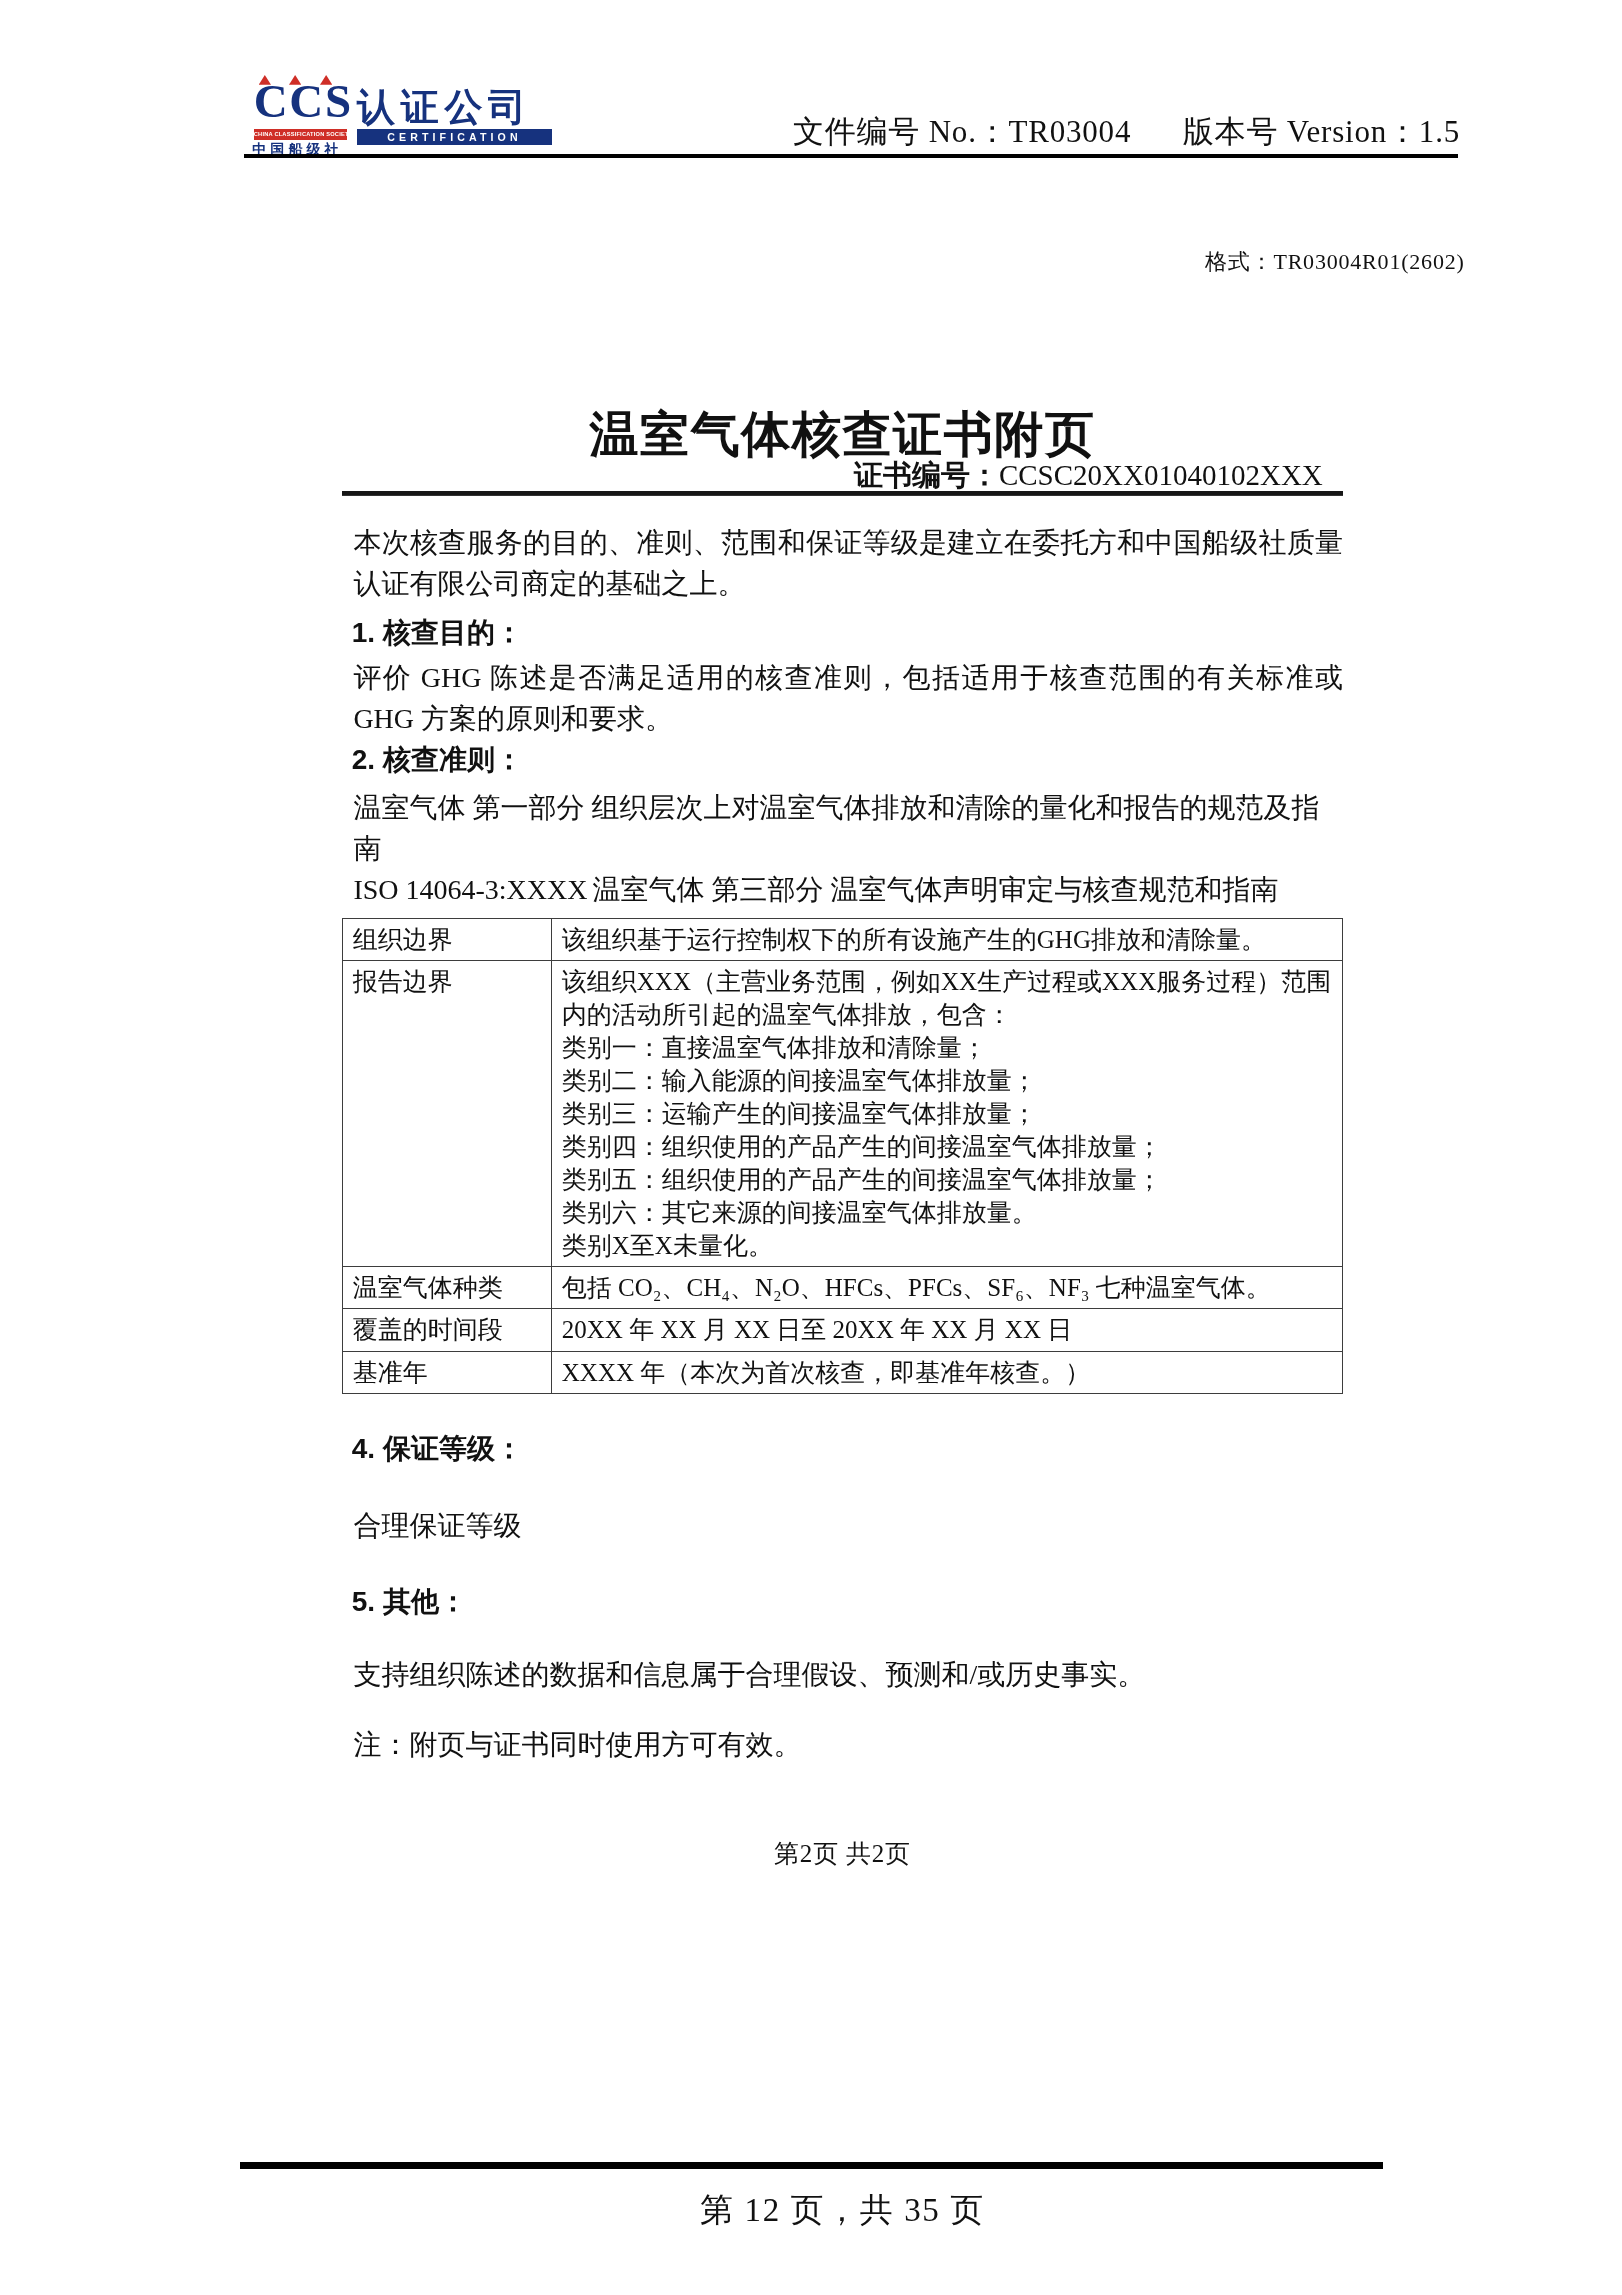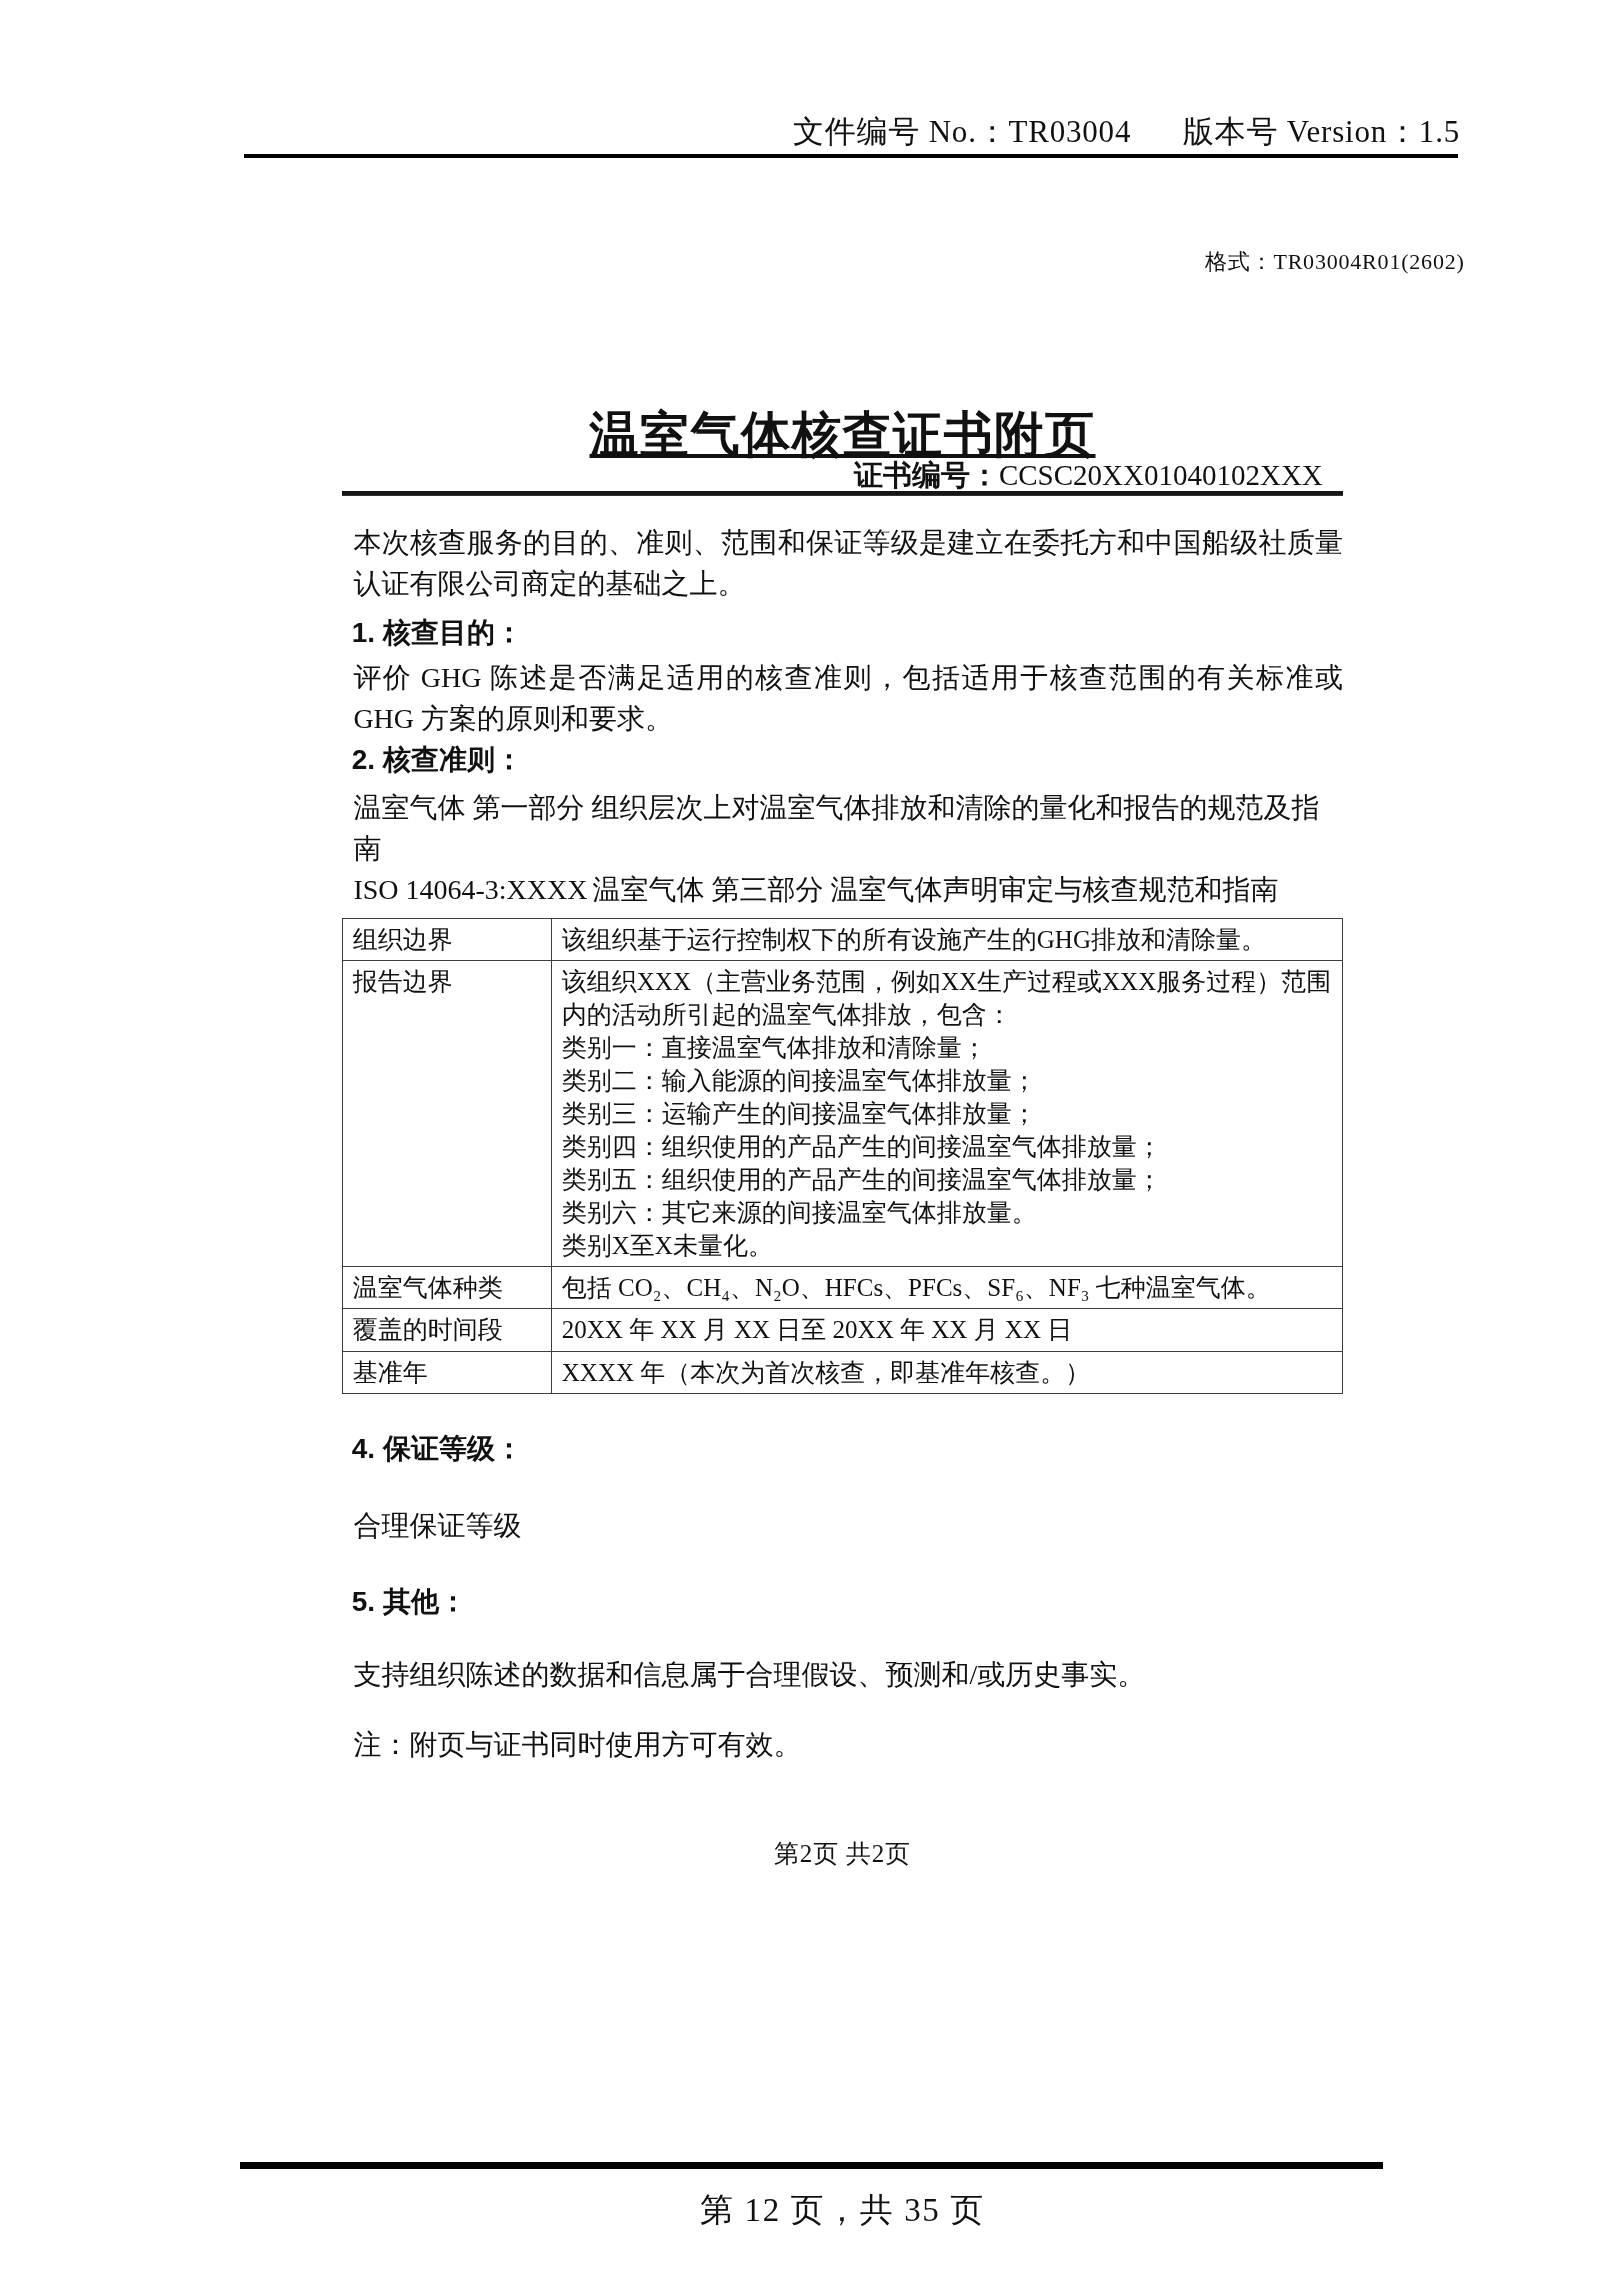--- a/index.html
+++ b/index.html
@@ -29,21 +29,21 @@
                  text-align:center; line-height:16.4px; font-family:"Liberation Sans", sans-serif;
                  white-space:nowrap; }
   
   .doc-info { position:absolute; top:111px; right:162px; font-size:31px; letter-spacing:0.8px;
               white-space:nowrap; }
   .doc-info .ver { margin-left:43px; }
   .header-rule { position:absolute; left:244px; top:154px; width:1214px; height:4.1px; background:#000; }
   .format-note { position:absolute; left:1205px; top:247px; font-size:22px; letter-spacing:0.8px; }
   
   .title { position:absolute; left:342px; top:402px; width:1001px; text-align:center;
-           font-size:49px; font-weight:bold; letter-spacing:1.6px;text-decoration:underline; }
+           font-size:49px; font-weight:bold; letter-spacing:1.6px; }
   .cert-line { position:absolute; left:330px; top:456px; width:1001px; text-align:right;
                font-size:29px; padding-right:8.2px; white-space:nowrap; }
   .cert-label { font-weight:bold; }
   .double-rule { position:absolute; left:342px; top:491px; width:1001px; height:3.3px;
                  border-top:4.1px solid #161616; border-bottom:1.6px solid #333; }
   
   .content { position:absolute; left:342px; top:515px; width:1001px;
              font-size:28px; line-height:41px; }
   .content p { text-align:justify; padding-left:11.4px; }
   .content p.intro { padding-top:6.5px; }
@@ -71,20 +71,30 @@
                   font-size:25px; letter-spacing:0.8px; }
   .footer-rule { position:absolute; left:240px; top:2162px; width:1143px; height:7.4px; background:#000; }
   .footer-pageno { position:absolute; left:342px; top:2188px; width:1001px; text-align:center;
                    font-size:33px; letter-spacing:1.6px; }
 </style>
 </head>
 <body>
 
 <div class="page">
 
+  <div class="logo">
+    <span class="red-tick tick1"></span>
+    <span class="red-tick tick2"></span>
+    <span class="red-tick tick3"></span>
+    <div class="ccs-text">CCS</div>
+    <div class="red-banner">CHINA CLASSIFICATION SOCIETY</div>
+    <div class="society-cn">中国船级社</div>
+    <div class="company-cn">认证公司</div>
+    <div class="blue-banner">CERTIFICATION</div>
+  </div>
 
   <div class="doc-info">
     <span>文件编号 No.：TR03004</span>
     <span class="ver">版本号 Version：1.5</span>
   </div>
 
   <div class="header-rule"></div>
 
   <div class="format-note">格式：TR03004R01(2602)</div>
 

